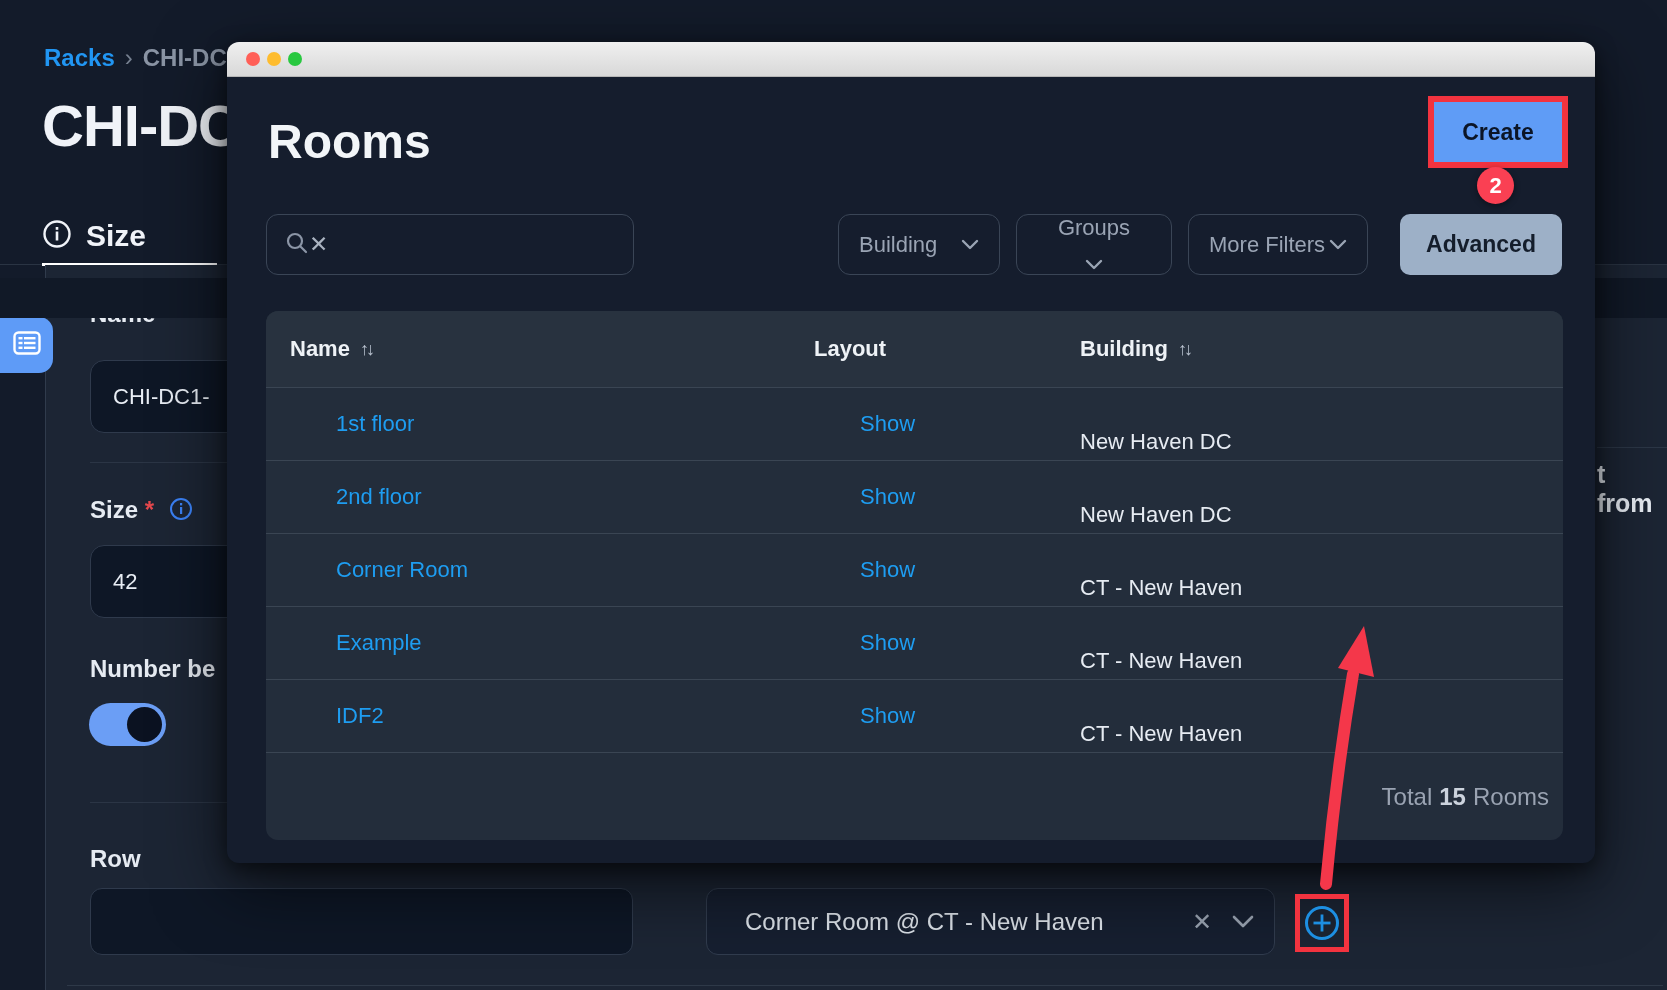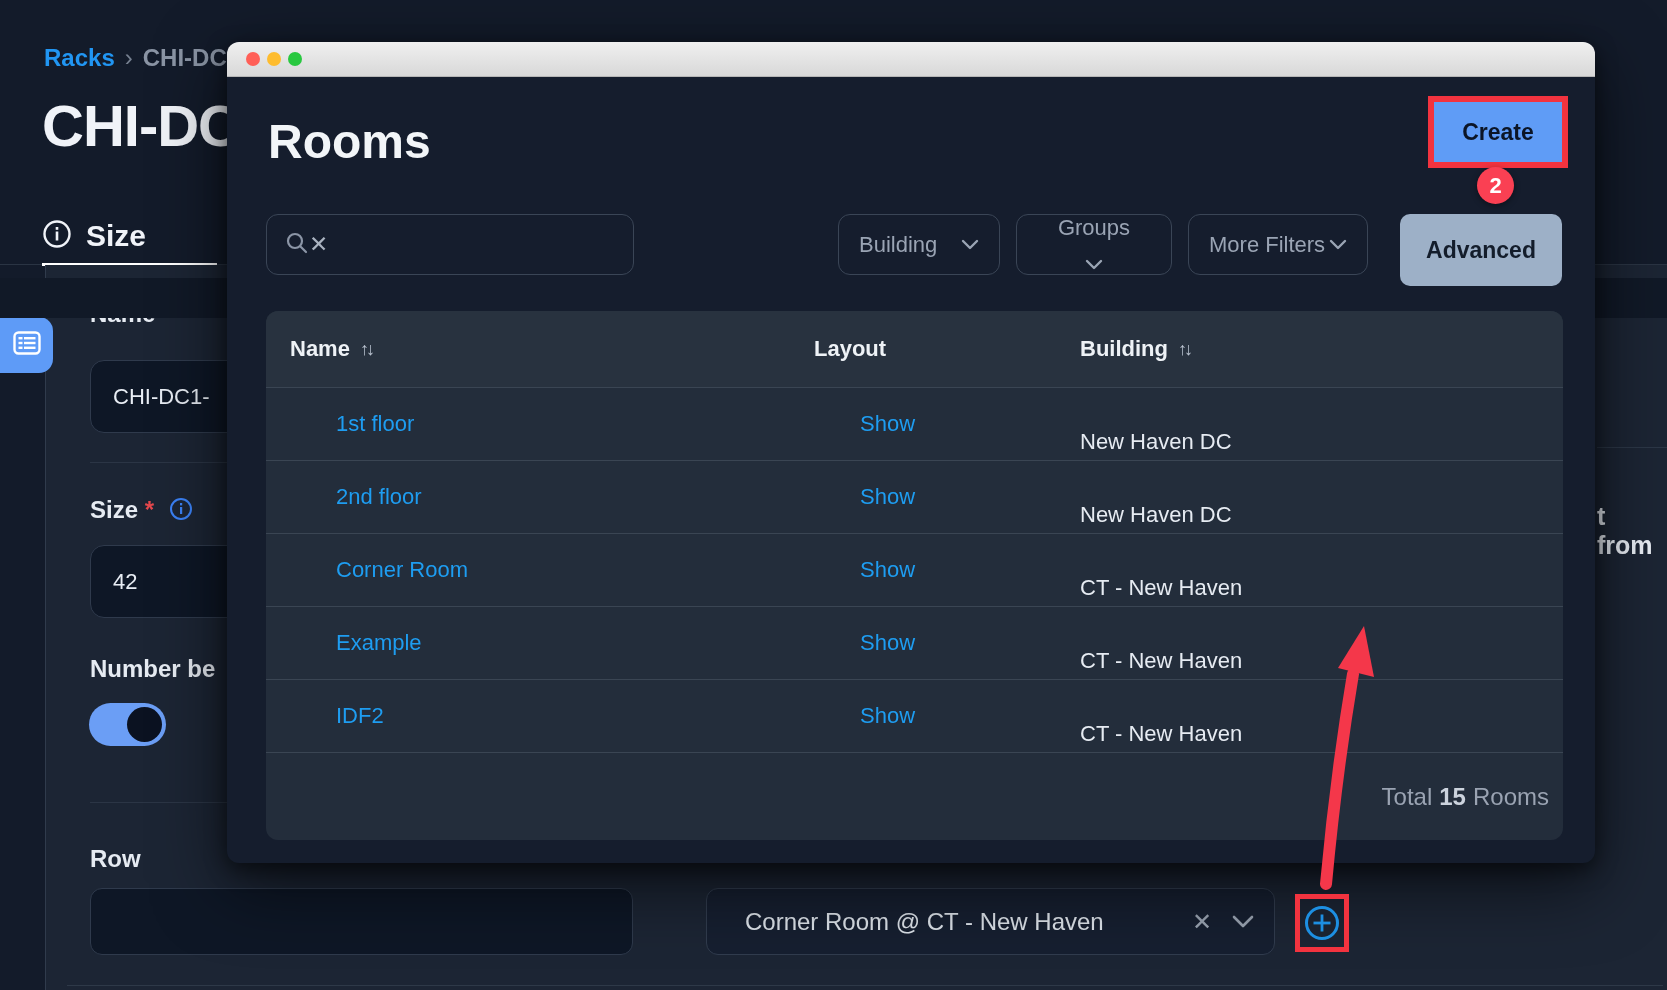--- a/index.html
+++ b/index.html
@@ -31,21 +31,21 @@
   .toggle { position:absolute; left:89px; top:703px; width:77px; height:43px; background:#6b9ef5; border-radius:22px; }
   .toggle .knob { position:absolute; right:4px; top:4px; width:35px; height:35px; border-radius:50%; background:#0b1221; }
 
   .side-tab { position:absolute; left:0; top:317px; width:53px; height:56px; background:#5e9bf7;
               border-radius:0 14px 14px 0; display:flex; align-items:center; justify-content:center; }
 
   .bottom-divider { position:absolute; left:67px; top:985px; width:1596px; height:1px; background:#2e3948; }
 
   
   .right-line { position:absolute; left:1597px; top:447px; width:70px; height:1px; background:#2c3747; }
-  .right-frag { position:absolute; left:1597px; top:502px; font-size:25px; font-weight:600; color:#e9eef5; }
+  .right-frag { position:absolute; left:1597px; top:460px; font-size:25px; font-weight:600; color:#e9eef5; }
 
   
   .room-select { position:absolute; left:706px; top:888px; width:569px; height:67px; background:#161f30;
                  border:1px solid #313c4e; border-radius:12px; display:flex; align-items:center; }
   .room-select .sel-text { font-size:24px; color:#dde3ea; padding-left:38px; flex:1; }
   .sel-clear { font-size:24px; color:#9aa4b2; padding:0 14px; }
   .sel-chevron { padding:0 20px 0 6px; display:flex; align-items:center; }
 
   .plus-annot { position:absolute; left:1284px; top:894px; width:54px; height:58px; border:5px solid #f2333f;
                 display:flex; align-items:center; justify-content:center; }
@@ -60,21 +60,21 @@
   .modal-title { position:absolute; left:41px; top:72px; font-size:48px; font-weight:bold; color:#f2f5f8; }
 
   .search-box { position:absolute; left:39px; top:172px; width:368px; height:61px; border:1.5px solid #3a4556;
                 border-radius:12px; display:flex; align-items:center; padding:0 16px 0 18px; }
   .search-box .ph { flex:1; font-size:22px; color:#98a2b2; padding-left:14px; }
   .search-box .clear { font-size:23px; color:#aab3c0; }
 
   .filter-btn { position:absolute; top:172px; height:61px; border:1.5px solid #3a4556; border-radius:12px;
                 display:flex; align-items:center; justify-content:space-between; padding:0 20px; color:#9aa4b4; }
   .filter-btn .f-label { font-size:22px; }
-  .adv-btn { position:absolute; left:1173px; top:172px; width:162px; height:72px; background:#9db0c7; border-radius:10px;
+  .adv-btn { position:absolute; left:1173px; top:172px; width:162px; height:61px; background:#9db0c7; border-radius:10px;
              display:flex; align-items:center; justify-content:center; font-size:23px; font-weight:600; color:#141d2b; }
 
   .create-annot { position:absolute; left:1190px; top:54px; width:140px; height:72px; border:6px solid #f2333f; }
   .create-btn { position:absolute; inset:0; background:#5f9cf6; display:flex; align-items:center; justify-content:center;
                 font-size:23px; font-weight:600; color:#0b1526; }
   .step-badge { position:absolute; left:1239px; top:125px; width:37px; height:37px; border-radius:50%; background:#fa4053;
                 color:#fff; font-size:22px; font-weight:bold; display:flex; align-items:center; justify-content:center;
                 box-shadow:0 2px 6px rgba(0,0,0,.4); }
 
   .rooms-table { position:absolute; left:39px; top:269px; width:1297px; height:529px; border-radius:12px;

